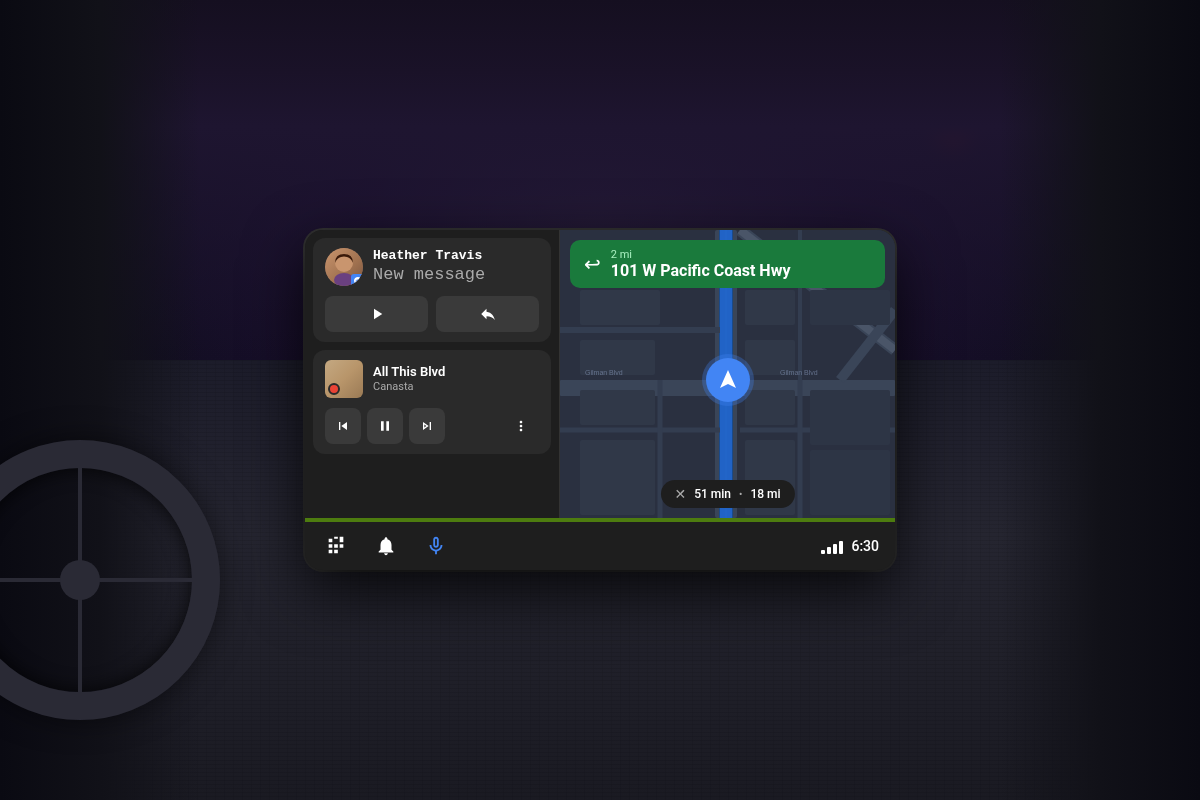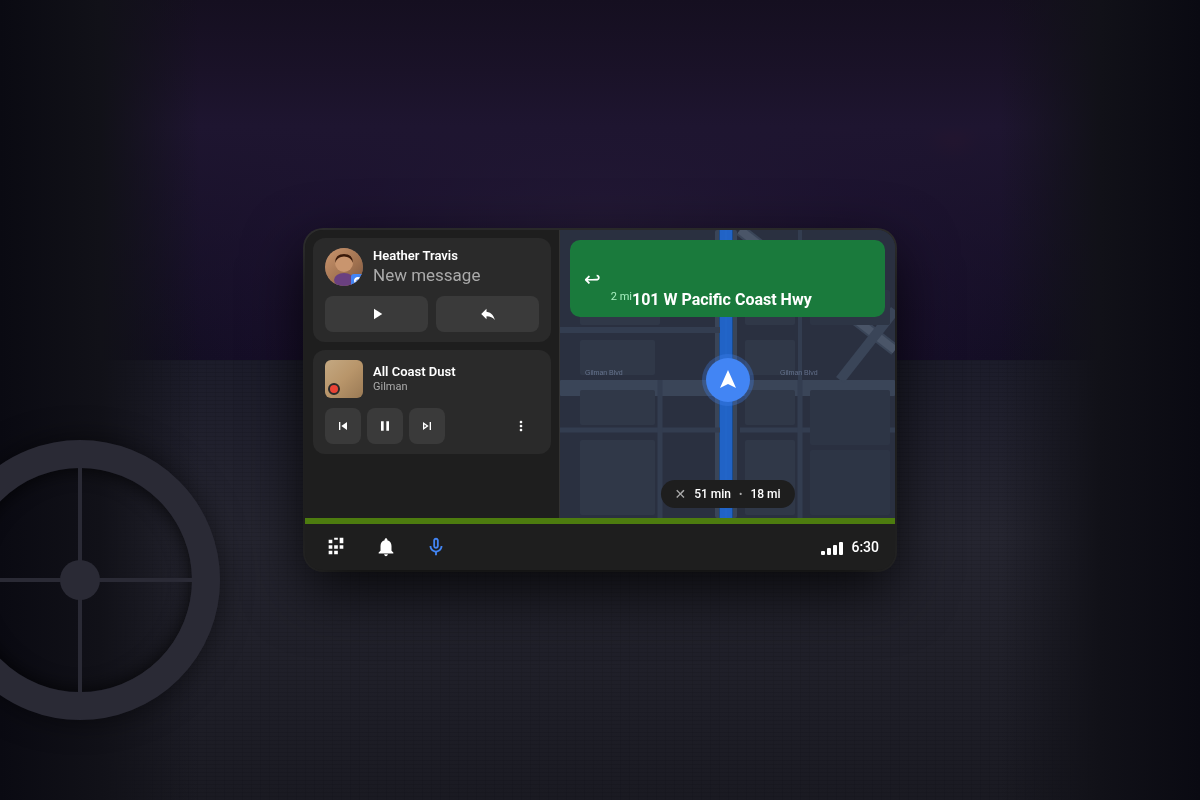--- a/index.html
+++ b/index.html
@@ -98,20 +98,21 @@
       background: #2a2a2a;
       margin: 8px 8px 4px 8px;
       border-radius: 12px;
       padding: 10px 12px;
     }
 
     .message-header {
       display: flex;
       align-items: center;
       margin-bottom: 10px;
+      font-family: Liberation Mono, monospace;
     }
 
     .avatar {
       width: 38px;
       height: 38px;
       border-radius: 50%;
       overflow: hidden;
       margin-right: 10px;
       flex-shrink: 0;
       background: #8b6a5a;
@@ -266,21 +267,21 @@
       margin-left: auto;
     }
 
     
     .bottom-bar {
       height: 52px;
       background: #1e1e1e;
       display: flex;
       align-items: center;
       padding: 0 16px;
-      border-top: 6px solid #4d7c0f;
+      border-top: 4px solid #4d7c0f;
     }
 
     .bottom-icons {
       display: flex;
       gap: 20px;
       align-items: center;
     }
 
     .bottom-icon {
       width: 30px;
@@ -362,22 +363,21 @@
       z-index: 5;
     }
 
     .nav-arrow {
       color: white;
       font-size: 20px;
     }
 
     .nav-text-wrap {
       display: flex;
-      flex-direction: row;
-      margin-top: 42px;
+      flex-direction: column;
     }
 
     .nav-distance {
       color: #a8f0c0;
       font-size: 11px;
       font-weight: 400;
     }
 
     .nav-street {
       color: white;
@@ -558,22 +558,22 @@
           </button>
         </div>
       </div>
 
       <div class="music-card">
         <div class="music-header">
           <div class="album-art">
             <div class="album-badge"></div>
           </div>
           <div class="music-text-wrap">
-            <span class="song-title">All Coast Dust</span>
-            <span class="artist-name">Gilman</span>
+            <span class="song-title">All This Blvd</span>
+            <span class="artist-name">Canasta</span>
           </div>
         </div>
         <div class="music-controls">
 
           <button class="music-btn">
             <svg viewBox="0 0 24 24">
               <path d="M6 6h2v12H6zm3.5 6 8.5 6V6z"></path>
             </svg>
           </button>
 

